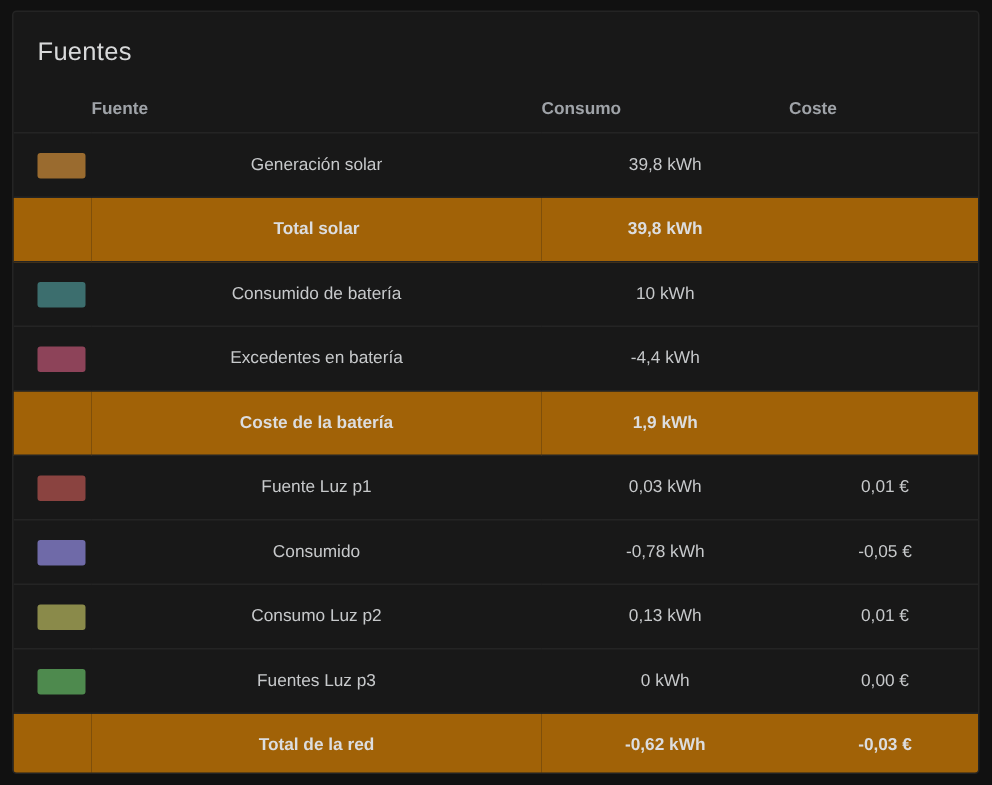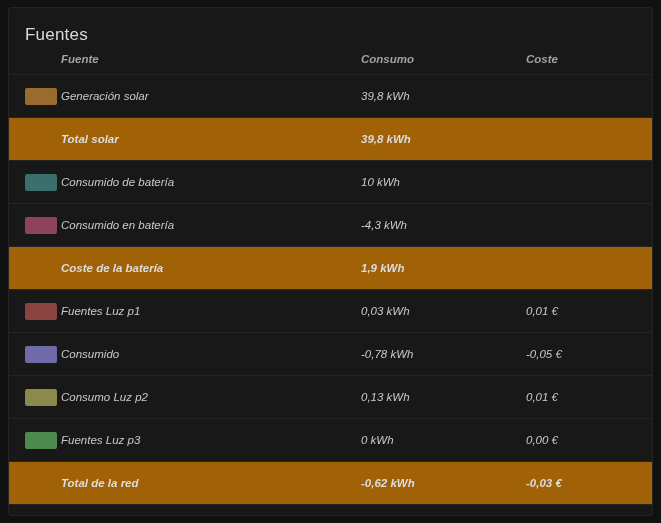--- a/index.html
+++ b/index.html
@@ -30,39 +30,39 @@
   .panel-title {
     color: #d8d9da;
     font-size: 17px;
     padding: 17px 0 0 16px;
     letter-spacing: 0.2px;
     font-weight: 400;
   }
   table.sources {
     width: 100%;
     border-collapse: collapse;
-    margin-top: 0;
+    margin-top: 14px;
     table-layout: fixed;
-    font-style: italic;
   }
   table.sources th {
     text-align: left;
     color: #9fa3a8;
     font-size: 11.5px;
     font-weight: bold;
     padding: 8px 0 9px 0;
     border-bottom: 1px solid #242424;
   }
   table.sources td {
     color: #c7c9cb;
     font-size: 11.5px;
     padding: 0;
     height: 42px;
     border-bottom: 1px solid #242424;
     vertical-align: middle;
+    text-align: center;
   }
   .col-swatch { width: 52px; }
   .col-name  { width: 300px; }
   .col-cons  { width: 165px; }
   .col-cost  { width: 128px; }
 
   th.col-name-h { padding-left: 0; }
   .cell-name { padding-left: 0; }
 
   .swatch-wrap {
@@ -134,37 +134,37 @@
             <td class="cell-name">Consumido de batería</td>
             <td>10 kWh</td>
             <td></td>
           </tr>
           <tr>
             <td>
               <div class="swatch-wrap">
                 <span class="swatch" style="background: rgb(141, 67, 89);"></span>
               </div>
             </td>
-            <td class="cell-name">Consumido en batería</td>
-            <td>-4,3 kWh</td>
+            <td class="cell-name">Excedentes en batería</td>
+            <td>-4,4 kWh</td>
             <td></td>
           </tr>
           <tr class="total">
             <td></td>
             <td class="cell-name">Coste de la batería</td>
             <td>1,9 kWh</td>
             <td></td>
           </tr>
           <tr>
             <td>
               <div class="swatch-wrap">
                 <span class="swatch" style="background: rgb(138, 67, 64);"></span>
               </div>
             </td>
-            <td class="cell-name">Fuentes Luz p1</td>
+            <td class="cell-name">Fuente Luz p1</td>
             <td>0,03 kWh</td>
             <td>0,01 €</td>
           </tr>
           <tr>
             <td>
               <div class="swatch-wrap">
                 <span class="swatch" style="background: rgb(111, 106, 168);"></span>
               </div>
             </td>
             <td class="cell-name">Consumido</td>

